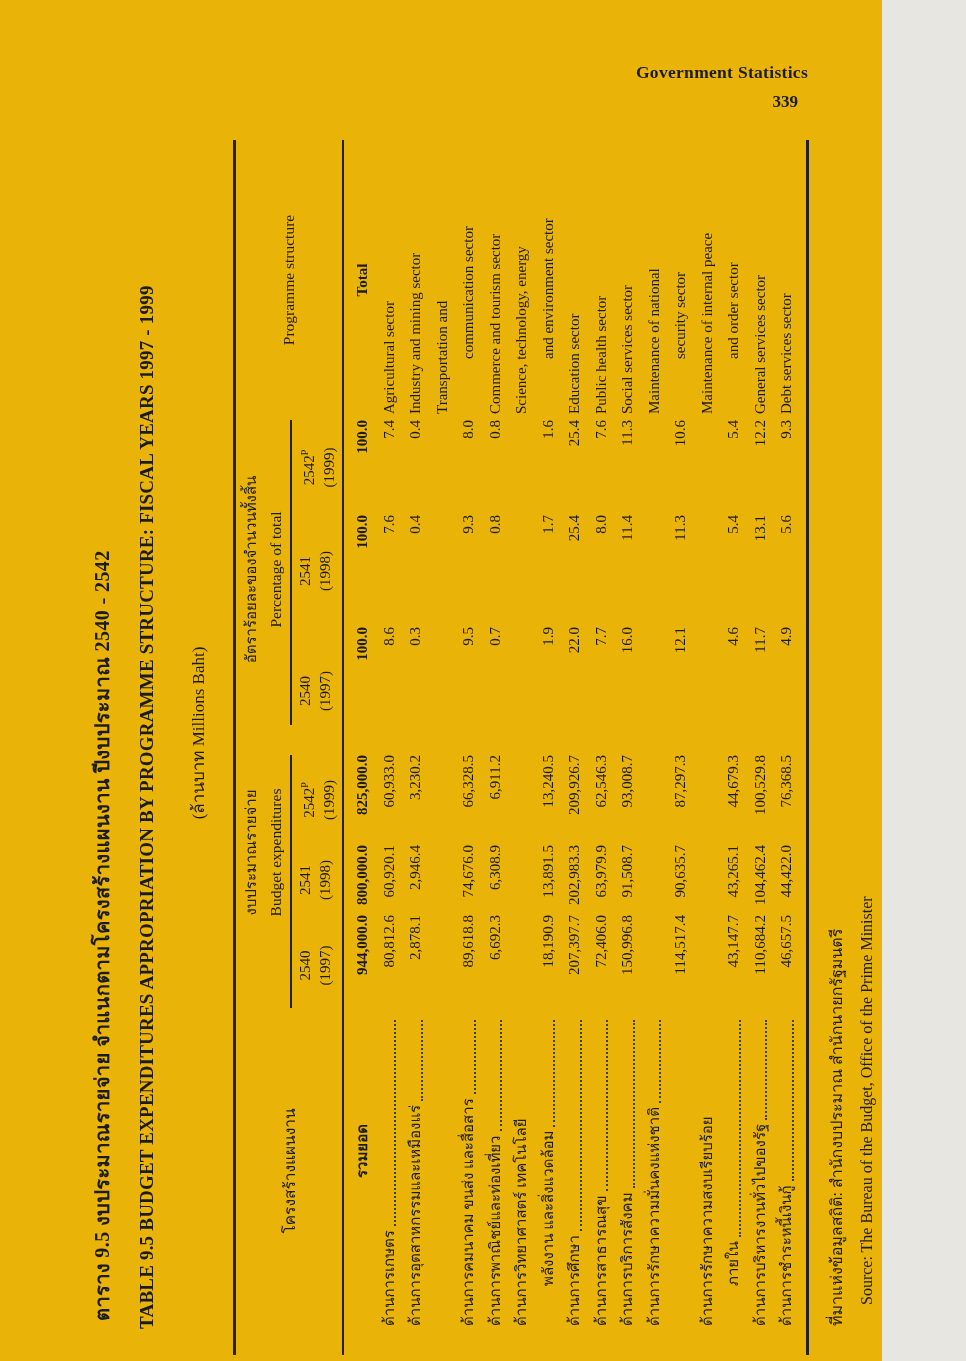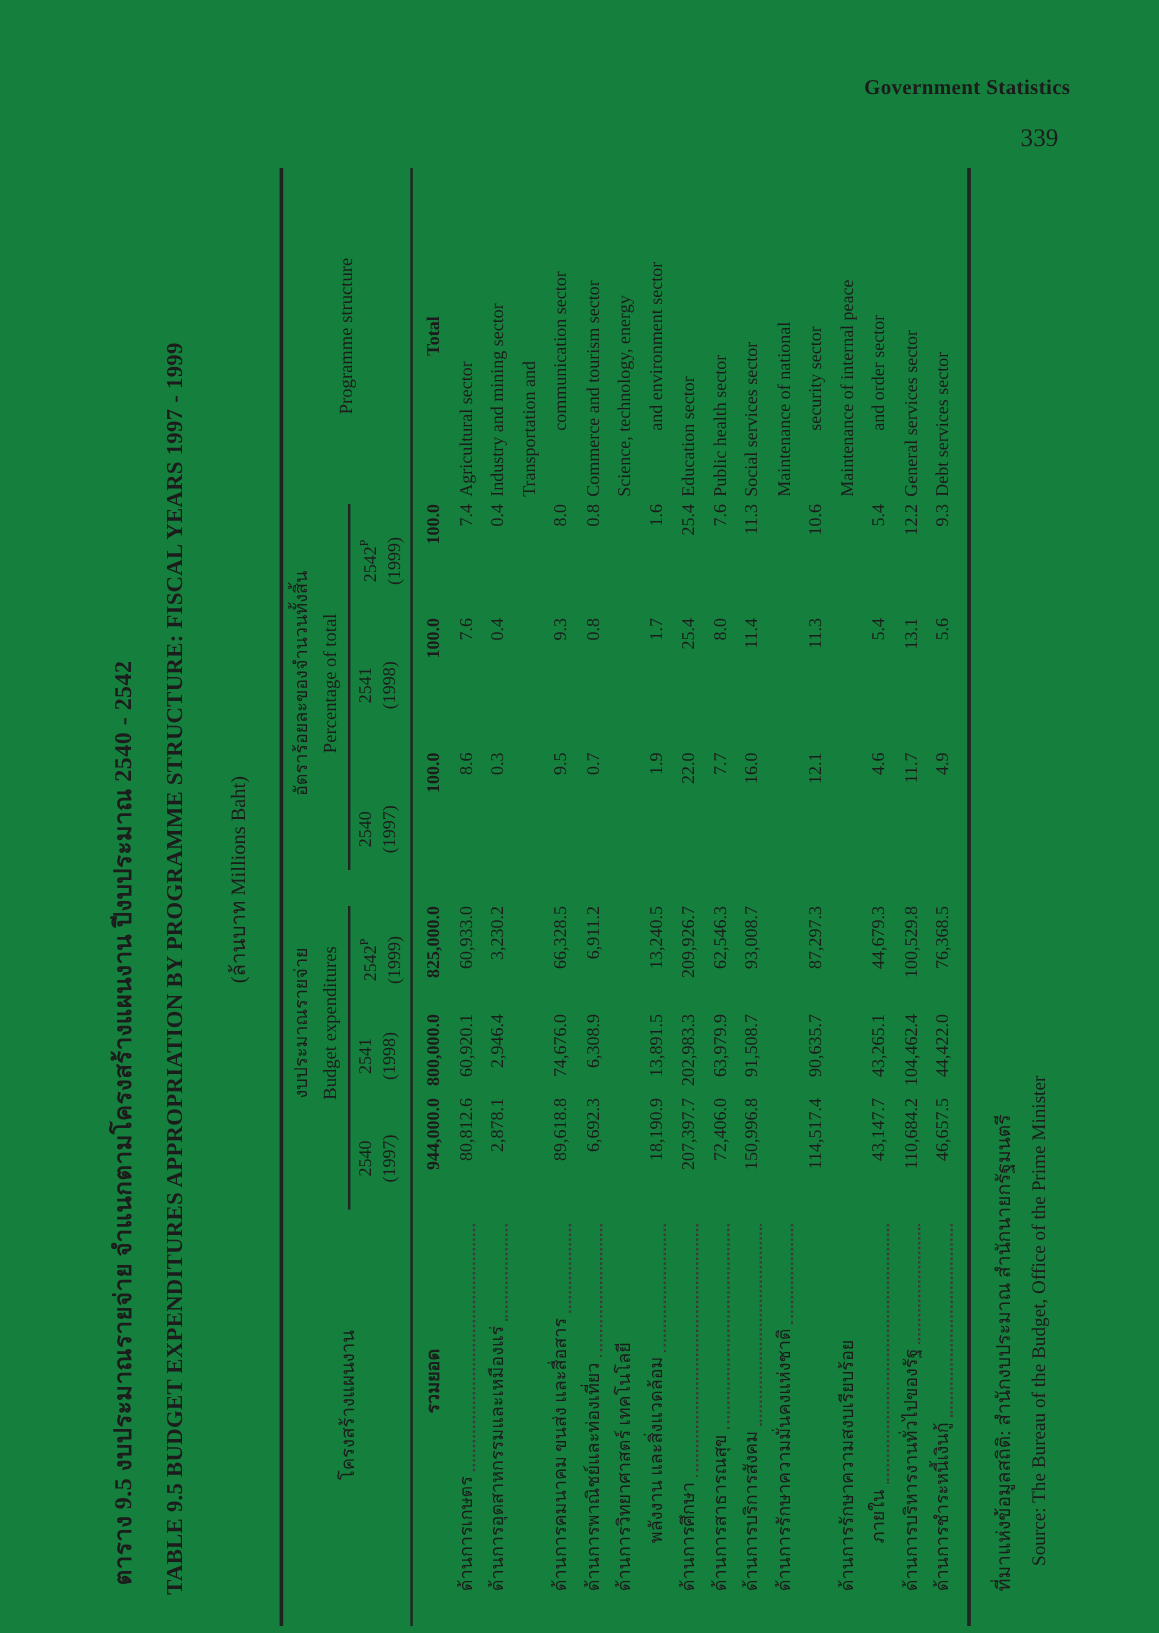--- a/index.html
+++ b/index.html
@@ -1,24 +1,24 @@
 <!DOCTYPE html>
 <html><head>
 <meta charset="utf-8">
 <style>
   html,body{margin:0;padding:0;background:#e8e6e1;}
   .page{
-    position:relative; width:966px; height:1361px; overflow:hidden;
-    background:#15803d; color:#1c1c1c;
+    position:relative; width:882px; height:1361px; overflow:hidden;
+    background:#eab308; color:#1c1c1c;
     font-family:"Liberation Serif","DejaVu Serif",serif;
   }
   
   .pagehead{position:absolute; top:62px; right:74px; text-align:right; z-index:5;}
   .pagehead .ht{font-size:17.5px; font-weight:bold; letter-spacing:.3px;}
-  .pagehead .pn{font-size:21px; font-weight:normal; margin-top:20px; margin-right:10px;}
+  .pagehead .pn{font-size:17px; font-weight:bold; margin-top:9px; margin-right:10px;}
   
   .rot{
     position:absolute; top:0; left:0; width:1361px; height:966px;
     transform-origin:0 0; transform:rotate(-90deg) translateX(-1361px);
   }
   .title-th{position:absolute; left:40px; top:86px; font-size:20px; font-weight:bold; letter-spacing:.4px; white-space:nowrap;}
   .title-en{position:absolute; left:32px; top:136px; font-size:19px; font-weight:bold; letter-spacing:.2px; white-space:nowrap;}
   .subtitle{position:absolute; left:35px; top:184px; width:1186px; text-align:center; font-size:17px;}
   .tbl{position:absolute; left:35px; top:233px; width:1186px; font-size:15px;}
   .rule{position:relative; left:-29px; width:1215px; background:#222;}

